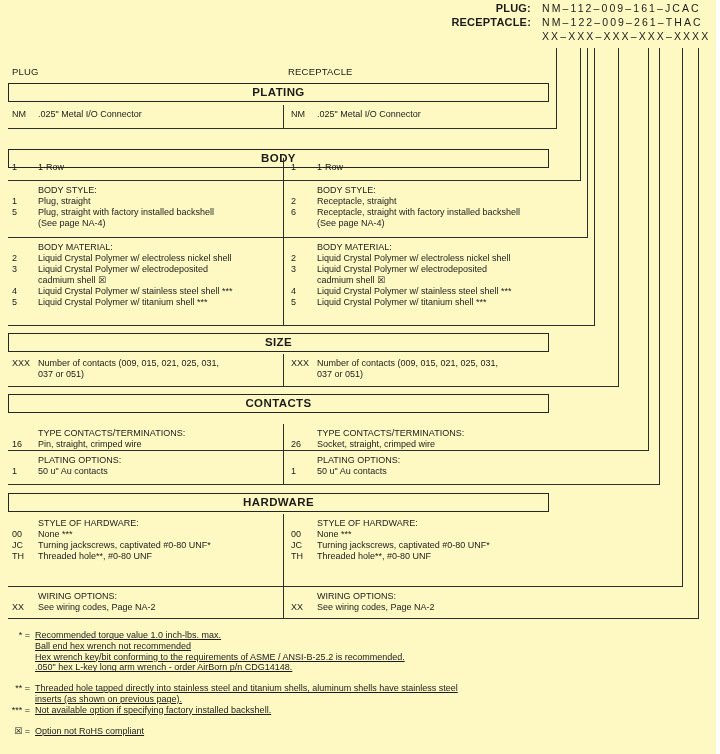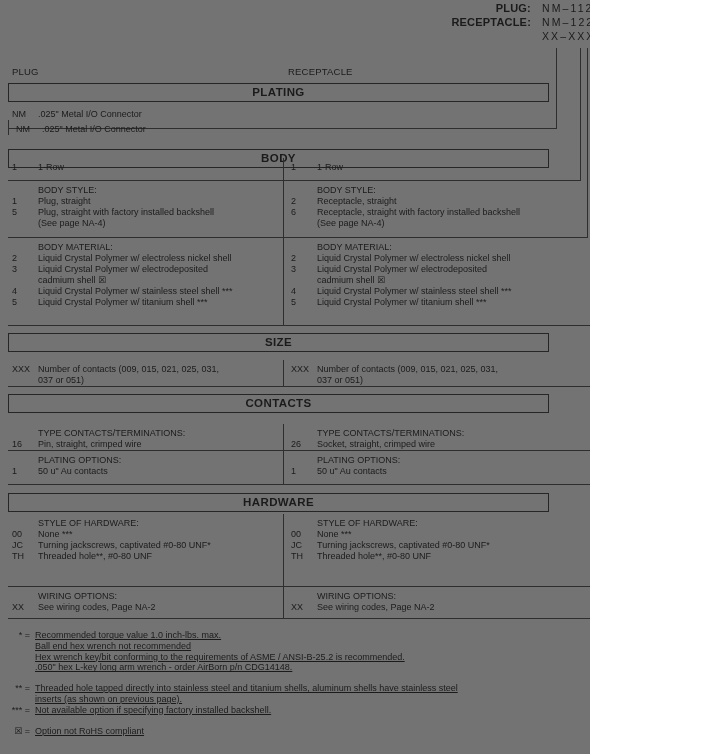--- a/index.html
+++ b/index.html
@@ -1,16 +1,16 @@
 <!DOCTYPE html>
 <html><head>
 <meta charset="utf-8">
 <style>
   html,body{margin:0;padding:0;background:#fff;}
-  .page{position:relative;width:590px;height:754px;background:#737373;
+  .page{position:relative;width:716px;height:754px;background:#fef9c3;
         font-family:"Liberation Sans","DejaVu Sans",sans-serif;color:#1b1b1b;overflow:hidden;}
 
   
   .pnh{position:absolute;top:1px;left:378px;width:338px;}
   .pnrow{display:flex;height:14px;align-items:center;}
   .pnlabel{flex:0 0 153px;text-align:right;font-weight:bold;font-size:11px;letter-spacing:.2px;}
   .pnvalue{margin-left:11px;font-size:10.5px;letter-spacing:2.1px;white-space:nowrap;}
 
   
   .vl{position:absolute;width:1px;background:#2e2e2e;}
@@ -81,21 +81,21 @@
 
   <span class="collab" style="left:12px;">PLUG</span>
   <span class="collab" style="left:288px;">RECEPTACLE</span>
 
   <div class="secbox" style="top:83px;"><span>PLATING</span></div>
   <div class="secbox" style="top:149px;"><span>BODY</span></div>
   <div class="secbox" style="top:333px;"><span>SIZE</span></div>
   <div class="secbox" style="top:394px;"><span>CONTACTS</span></div>
   <div class="secbox" style="top:493px;"><span>HARDWARE</span></div>
 
-  <div class="blk" style="top:105px;height:23px;flex-direction:column;">
+  <div class="blk" style="top:105px;height:23px;">
     <div class="cl">
       <div class="ln">
           <span class="code">NM</span>
           <span class="txt">.025" Metal I/O Connector</span>
         </div>
     </div>
     <div class="cr">
       <div class="ln">
           <span class="code">NM</span>
           <span class="txt">.025" Metal I/O Connector</span>
@@ -205,21 +205,21 @@
           <span class="code">4</span>
           <span class="txt">Liquid Crystal Polymer w/ stainless steel shell ***</span>
         </div>
       <div class="ln">
           <span class="code">5</span>
           <span class="txt">Liquid Crystal Polymer w/ titanium shell ***</span>
         </div>
     </div>
   </div>
 
-  <div class="blk" style="top:354px;height:32px;align-items:flex-end;">
+  <div class="blk" style="top:354px;height:32px;">
     <div class="cl">
       <div class="ln">
           <span class="code">XXX</span>
           <span class="txt">Number of contacts (009, 015, 021, 025, 031,</span>
         </div>
       <div class="ln">
           <span class="code"></span>
           <span class="txt">037 or 051)</span>
         </div>
     </div>

